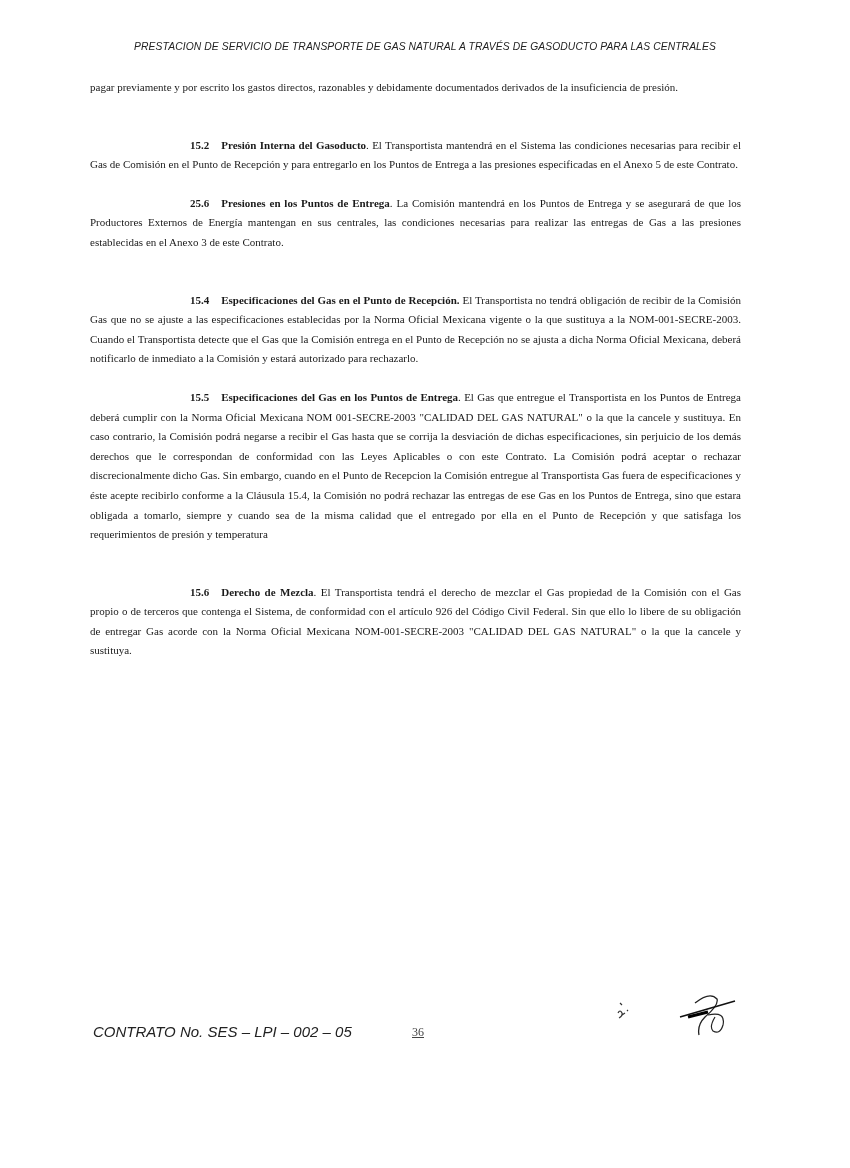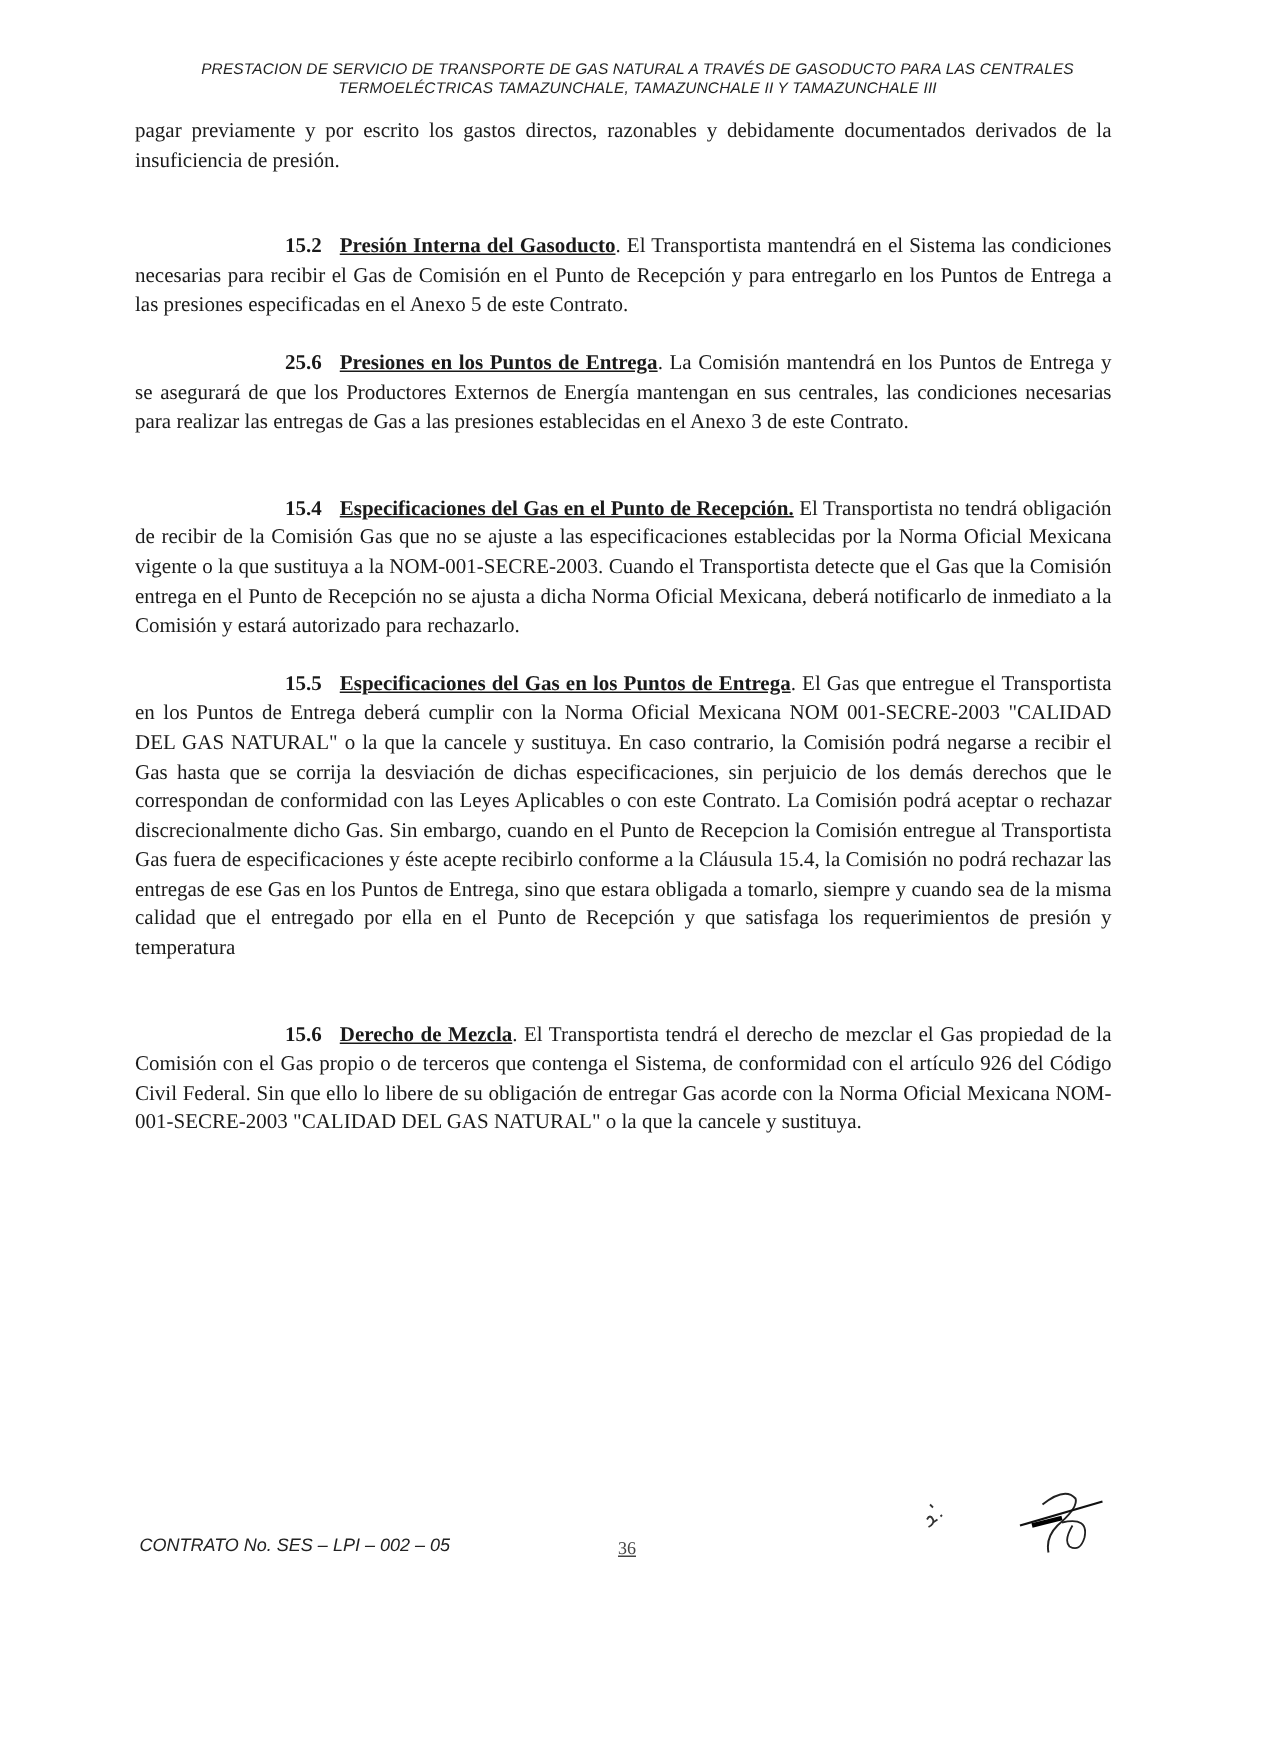--- a/index.html
+++ b/index.html
@@ -6,50 +6,49 @@
   body { width: 850px; height: 1168px; position: relative; overflow: hidden; color: #111; }
   .page { position: absolute; left: 0; top: 0; width: 850px; height: 900px; background: #fff; }
   .header {
     position: absolute; left: 88px; top: 40px; width: 674px;
     font-family: "Liberation Sans", sans-serif; font-style: italic;
     font-size: 10.3px; line-height: 13px; text-align: center; color: #222;
     letter-spacing: 0.1px;
   }
   .body-text {
     position: absolute; left: 90px; top: 78px; width: 651px;
-    font-family: "Liberation Serif", serif; font-size: 14px; line-height: 19.6px;
+    font-family: "Liberation Serif", serif; font-size: 11px; line-height: 19.6px;
     color: #1a1a1a; text-align: justify;
   }
   .para { margin: 0; text-align: justify; }
   .para.clause { text-indent: 100px; }
   .sec-num { font-weight: bold; margin-right: 12px; }
-  .sec-title { font-weight: bold; text-decoration: underline; }
+  .sec-title { font-weight: bold; }
   .gap-46 { height: 38px; }
   .gap-35 { height: 19px; }
   .gap-46b { height: 38px; }
   .gap-20 { height: 19px; }
   .gap-47 { height: 38px; }
   .footer-contract {
     position: absolute; left: 93px; top: 1023px;
-    font-family: "Liberation Sans", sans-serif; font-style: italic; font-size: 12px; color: #222;
+    font-family: "Liberation Sans", sans-serif; font-style: italic; font-size: 15px; color: #222;
   }
   .page-number {
     position: absolute; left: 412px; top: 1025px;
     font-family: "Liberation Serif", serif; font-size: 12px; color: #444; text-decoration: underline;
   }
   .signature { position: absolute; left: 600px; top: 985px; width: 150px; height: 60px; }
 </style>
 </head>
 <body>
 
 <div class="page">
 
   <div class="header">
     <div>PRESTACION DE SERVICIO DE TRANSPORTE DE GAS NATURAL A TRAVÉS DE GASODUCTO PARA LAS CENTRALES</div>
-    <div>TERMOELÉCTRICAS TAMAZUNCHALE, TAMAZUNCHALE II Y TAMAZUNCHALE III</div>
   </div>
 
   <div class="body-text">
     <p class="para">pagar previamente y por escrito los gastos directos, razonables y debidamente documentados derivados de la insuficiencia de presión.</p>
 
     <div class="gap-46"></div>
 
     <p class="para clause"><span class="sec-num">15.2</span><span class="sec-title">Presión Interna del Gasoducto</span><span>. El Transportista mantendrá en el Sistema las condiciones necesarias para recibir el Gas de Comisión en el Punto de Recepción y para entregarlo en los Puntos de Entrega a las presiones especificadas en el Anexo 5 de este Contrato.</span></p>
 
     <div class="gap-35"></div>

